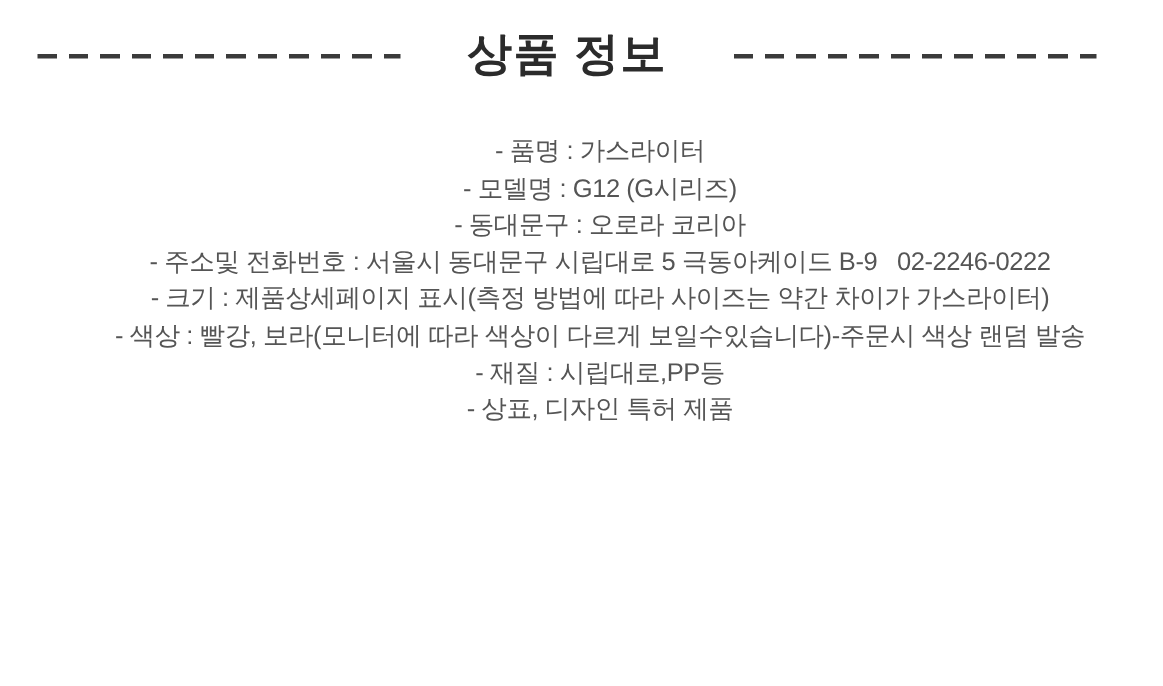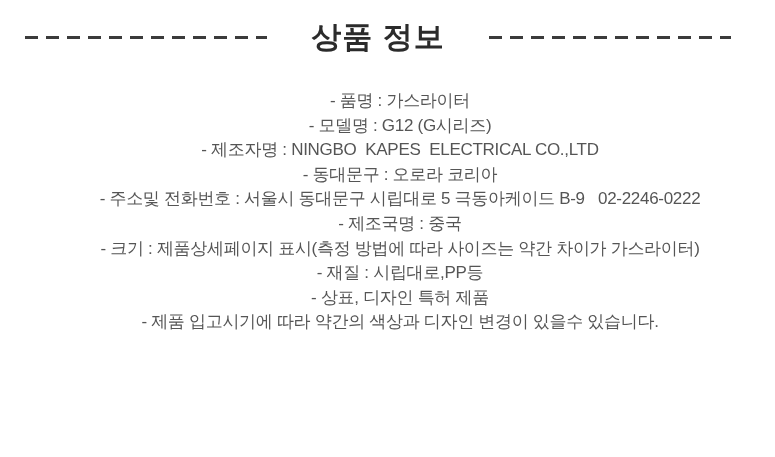--- a/index.html
+++ b/index.html
@@ -62,23 +62,21 @@
 
   <div class="header">
     <div class="dash-line dash-left"></div>
     <h1 class="page-title">상품 정보</h1>
     <div class="dash-line dash-right"></div>
   </div>
 
   <ul class="info-list">
     <li>- 품명 : 가스라이터</li>
     <li>- 모델명 : G12 (G시리즈)</li>
-    <li>- 제조자명 : NINGBO  KAPES  ELECTRICAL CO.,LTD</li>
     <li>- 동대문구 : 오로라 코리아</li>
     <li>- 주소및 전화번호 : 서울시 동대문구 시립대로 5 극동아케이드 B-9   02-2246-0222</li>
-    <li>- 제조국명 : 중국</li>
     <li>- 크기 : 제품상세페이지 표시(측정 방법에 따라 사이즈는 약간 차이가 가스라이터)</li>
+    <li>- 색상 : 빨강, 보라(모니터에 따라 색상이 다르게 보일수있습니다)-주문시 색상 랜덤 발송</li>
     <li>- 재질 : 시립대로,PP등</li>
     <li>- 상표, 디자인 특허 제품</li>
-    <li>- 제품 입고시기에 따라 약간의 색상과 디자인 변경이 있을수 있습니다.</li>
   </ul>
 
 </div>
 
 </body></html>

